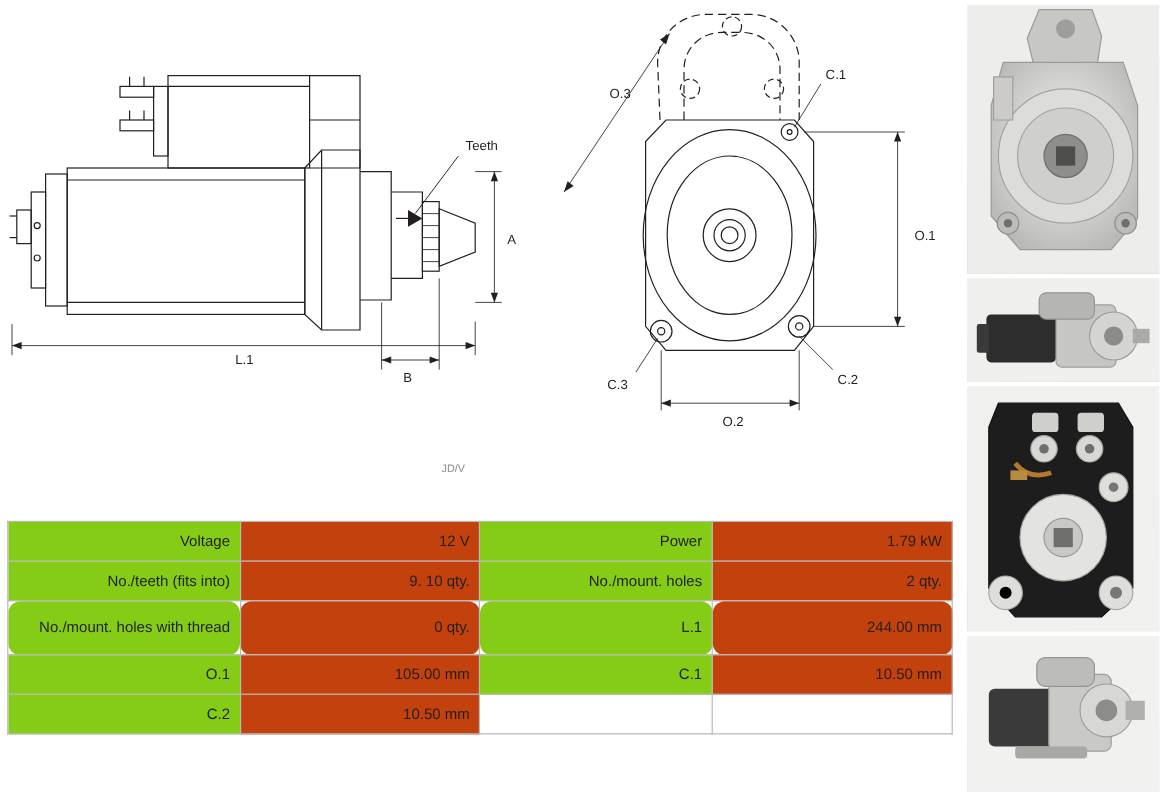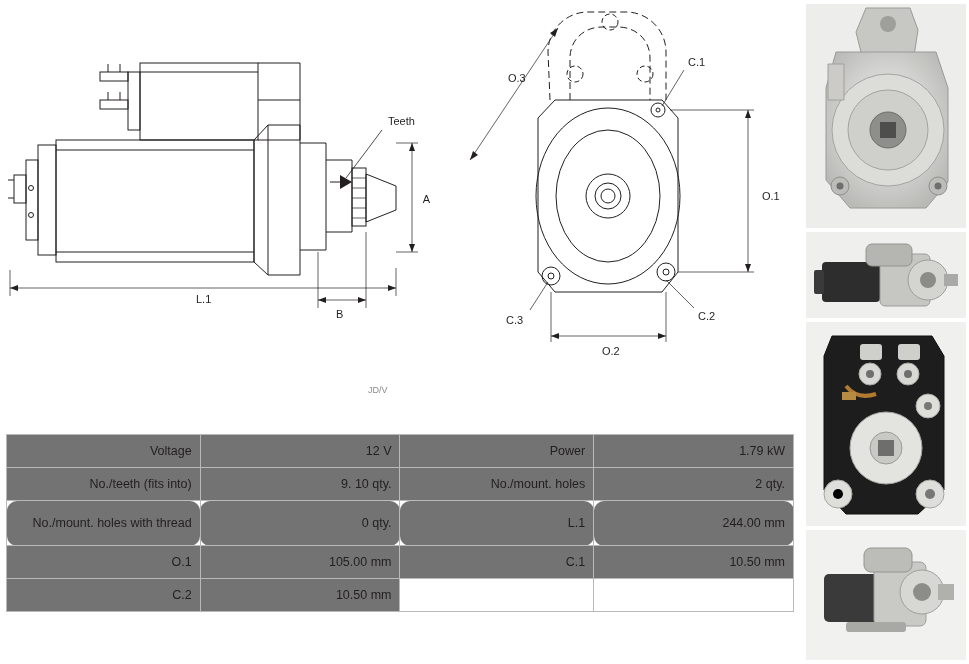--- a/index.html
+++ b/index.html
@@ -65,27 +65,27 @@
     border-collapse: collapse;
     font-size: 12.5px;
   }
   .spec-table td {
     border: 1px solid #b9b9b9;
     height: 28px;
     padding: 2px 8px;
     vertical-align: middle;
   }
   .spec-table td.lbl {
-    background: #737373;
+    background: #84cc16;
     text-align: right;
     width: 192px;
     color: #231f20;
   }
   .spec-table td.val {
-    background: #737373;
+    background: #c2410c;
     text-align: right;
     width: 202px;
   }
   .spec-table td.empty {
     background: #ffffff;
   }
   .tall td { height: 40px; border-radius: 10px; }
 </style>
 </head>
 <body>

